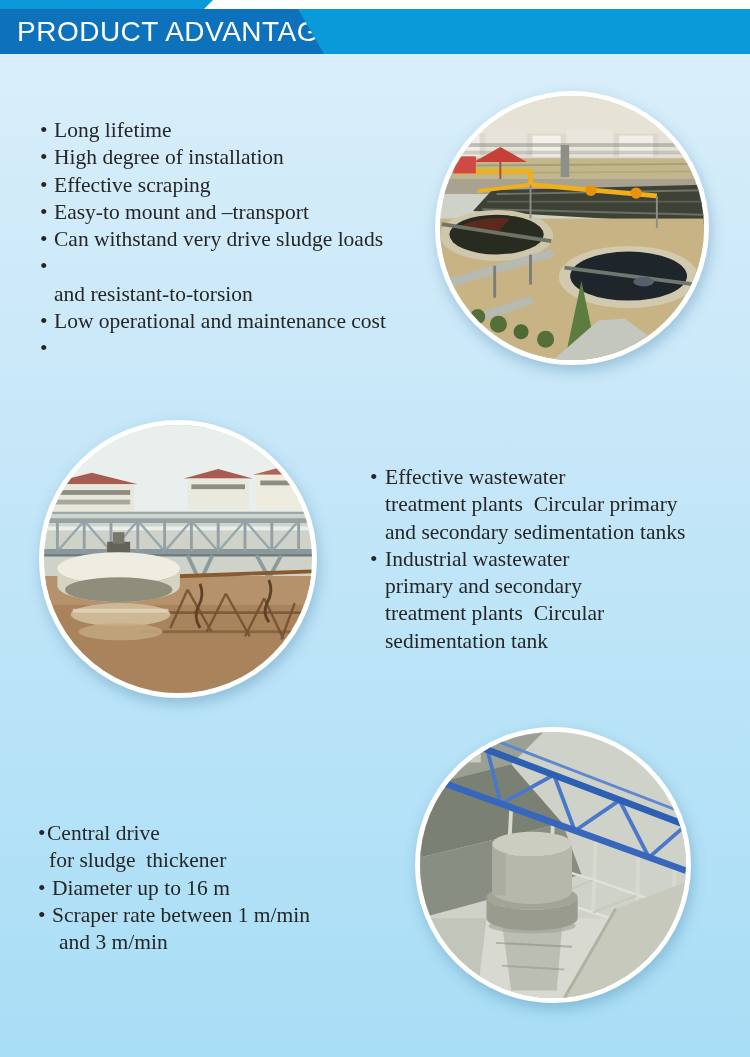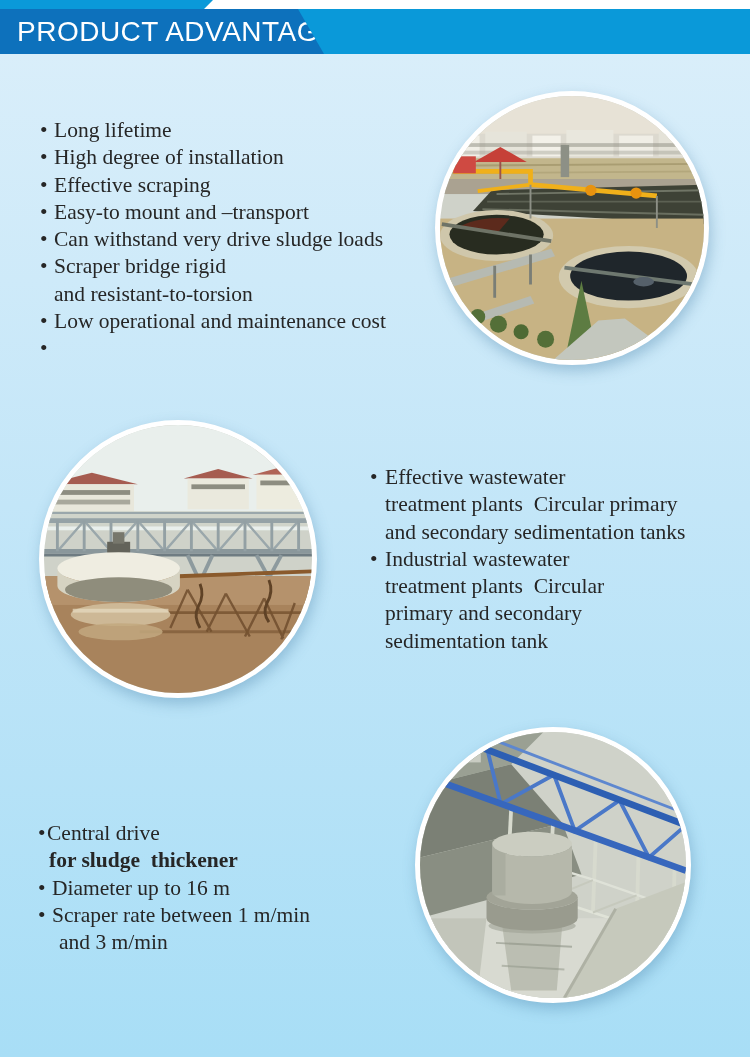--- a/index.html
+++ b/index.html
@@ -16,21 +16,21 @@
   
   .bg{position:absolute;left:0;top:54px;width:750px;height:1003px;
       background:linear-gradient(180deg,#d9eefa 0%,#c3e6f8 45%,#a8def6 100%);}
   
   .list{position:absolute;font-size:21.5px;line-height:27.3px;color:#262626;}
   .line{display:flex;}
   .b{display:inline-block;width:14px;flex:0 0 auto;}
   .b.tight{width:9px;}
   .t{white-space:pre;}
   .cont .t{padding-left:14px;}
-  .cont.ind1 .t{padding-left:11px;font-weight:bold;}
+  .cont.ind1 .t{padding-left:11px;}
   .cont.ind2 .t{padding-left:21px;}
   #app-list .b{width:15px;}
   #app-list .cont .t{padding-left:15px;text-align:center;}
   
   .photo{position:absolute;border-radius:50%;border:5px solid #ffffff;overflow:hidden;
          box-shadow:2px 6px 14px rgba(70,125,165,.38);background:#cfd2c9;}
   .photo svg{display:block;width:100%;height:100%;}
   #photo1{left:435px;top:91px;width:264px;height:264px;}
   #photo2{left:39px;top:420px;width:268px;height:268px;}
   #photo3{left:415px;top:727px;width:266px;height:266px;}
@@ -63,21 +63,20 @@
     <div class="line">
         <span class="b">•</span>
         <span class="t">Easy-to mount and –transport</span>
       </div>
     <div class="line">
         <span class="b">•</span>
         <span class="t">Can withstand very drive sludge loads</span>
       </div>
     <div class="line">
         <span class="b">•</span>
-        <span class="t">Scraper bridge rigid</span>
       </div>
     <div class="line cont">
         <span class="t">and resistant-to-torsion</span>
       </div>
     <div class="line">
         <span class="b">•</span>
         <span class="t">Low operational and maintenance cost</span>
       </div>
     <div class="line">
         <span class="b">•</span>
@@ -203,24 +202,24 @@
         <span class="t">treatment plants  Circular primary</span>
       </div>
     <div class="line cont">
         <span class="t">and secondary sedimentation tanks</span>
       </div>
     <div class="line">
         <span class="b">•</span>
         <span class="t">Industrial wastewater</span>
       </div>
     <div class="line cont">
+        <span class="t">primary and secondary</span>
+      </div>
+    <div class="line cont">
         <span class="t">treatment plants  Circular</span>
-      </div>
-    <div class="line cont">
-        <span class="t">primary and secondary</span>
       </div>
     <div class="line cont">
         <span class="t">sedimentation tank</span>
       </div>
   </div>
 
   <div class="list" id="spec-list" style="left:38px;top:820px;">
     <div class="line">
         <span class="b tight">•</span>
         <span class="t">Central drive</span>

